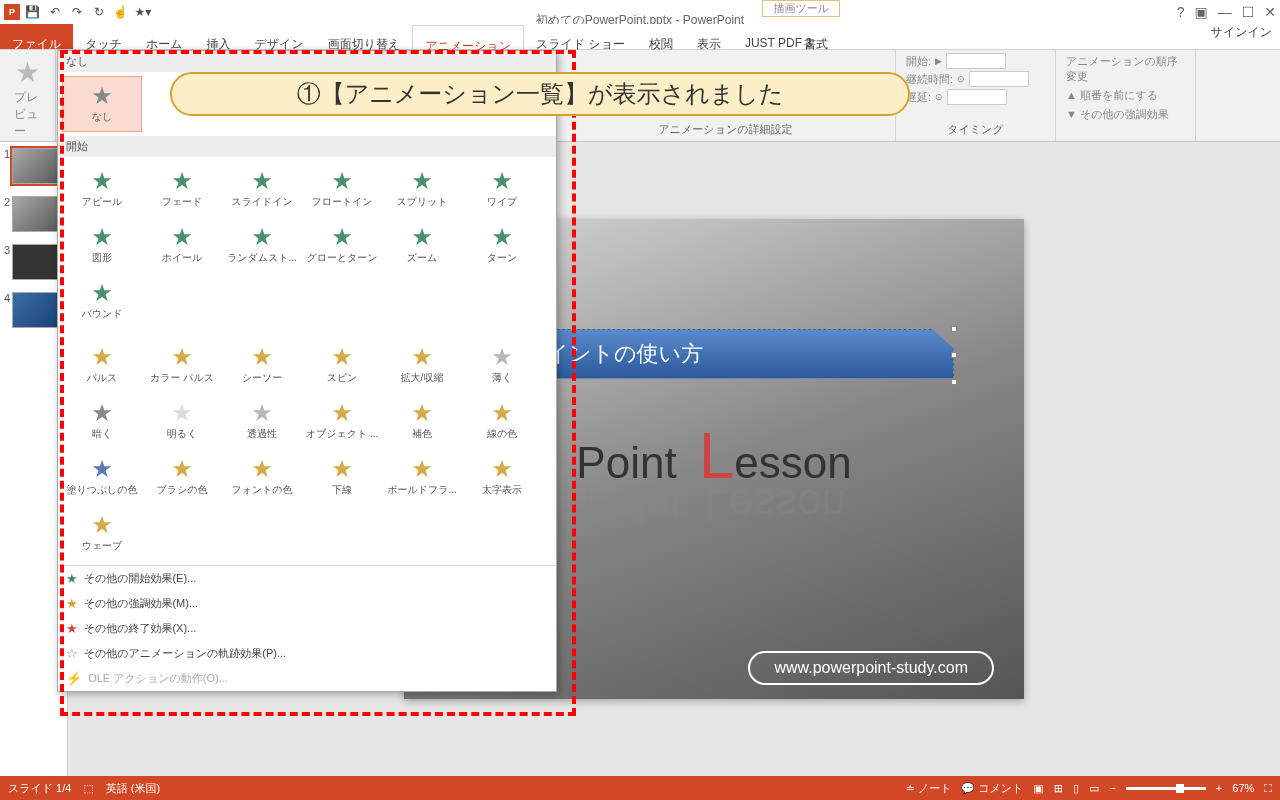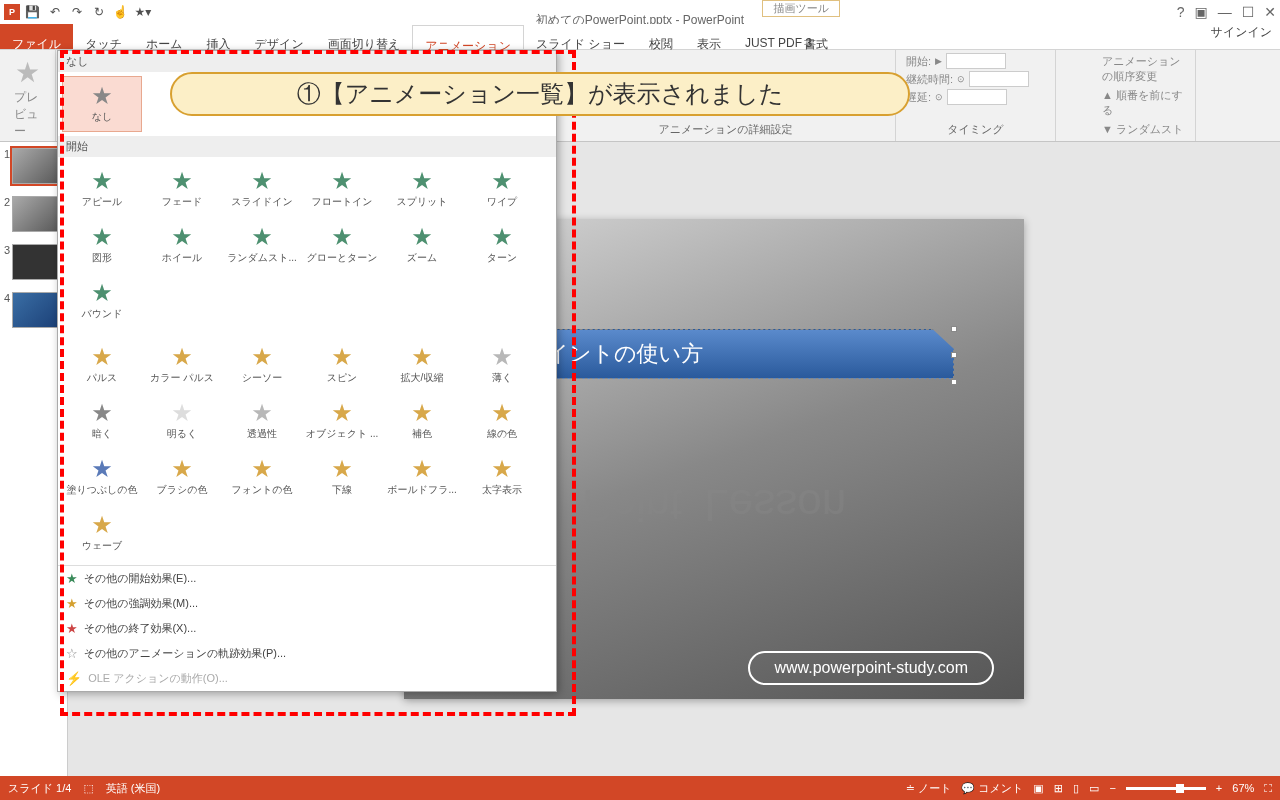--- a/index.html
+++ b/index.html
@@ -18,21 +18,21 @@
 .signin{position:absolute;right:8px;color:#444;}
 .ribbon{height:92px;background:#f1f1f1;border-bottom:1px solid #c5c5c5;display:flex;position:relative;}
 .ribbon-group{border-right:1px solid #d4d4d4;padding:2px 6px;display:flex;flex-direction:column;justify-content:space-between;}
 .ribbon-label{text-align:center;font-size:11px;color:#666;padding-bottom:2px;}
 .preview-btn{display:flex;flex-direction:column;align-items:center;padding:4px 8px;color:#888;}
 .star-big{font-size:28px;color:#bbb;}
 .anim-current{width:500px;display:flex;flex-direction:column;}
 .adv-set{width:340px;}
 .timing-row{display:flex;align-items:center;gap:4px;padding:1px 4px;font-size:11px;color:#888;}
 .timing-input{width:60px;height:16px;border:1px solid #ccc;background:#fff;}
-.order-row{font-size:11px;color:#888;padding:2px 4px;margin-left:36px;}
+.order-row{font-size:11px;color:#888;padding:2px 4px;}
 .workspace{position:absolute;top:142px;left:0;right:0;bottom:24px;display:flex;background:#e6e6e6;}
 .thumbs{width:68px;background:#fff;border-right:1px solid #ccc;display:flex;flex-direction:column;}
 .thumb{padding:6px 4px;display:flex;gap:2px;}
 .thumb-num{font-size:11px;color:#555;}
 .thumb-img{flex:1;height:36px;border:1px solid #aaa;background:linear-gradient(135deg,#aaa,#555);}
 .thumb-img.sel{outline:2px solid #d24726;}
 .thumb-img.blue{background:linear-gradient(135deg,#3a6ea5,#1a3e75);}
 .slide-area{flex:1;position:relative;display:flex;align-items:center;justify-content:center;}
 .slide{width:620px;height:480px;background:linear-gradient(160deg,#d8d8d8 0%,#888 50%,#555 100%);position:relative;margin-left:80px;box-shadow:0 2px 8px rgba(0,0,0,0.3);}
 .slide-title{position:absolute;top:110px;left:10px;right:70px;height:50px;background:linear-gradient(180deg,#5a8acc,#2a5a9c);color:#fff;font-size:22px;display:flex;align-items:center;padding-left:20px;border:1px dashed #888;clip-path:polygon(0 0,96% 0,100% 40%,100% 100%,0 100%);}
@@ -129,21 +129,21 @@
           <span style="font-size:9px;">⊙</span>
           <div class="timing-input"></div>
         </div>
     </div>
     <div class="ribbon-label">タイミング</div>
   </div>
   <div class="ribbon-group" style="width:140px;">
     <div>
       <div class="order-row">アニメーションの順序変更</div>
       <div class="order-row">▲ <span>順番を前にする</span></div>
-      <div class="order-row">▼ <span>ランダムスト</span></div>
+      <div class="order-row">▼ <span>その他の強調効果</span></div>
     </div>
   </div>
 </div>
 
 <div class="workspace">
   <div class="thumbs">
     <div class="thumb">
         <span class="thumb-num">1</span>
         <div class="thumb-img sel"></div>
       </div>
@@ -159,20 +159,23 @@
         <span class="thumb-num">4</span>
         <div class="thumb-img blue"></div>
       </div>
   </div>
   <div class="slide-area">
     <div class="slide">
       <div class="slide-title">銭パワーポイントの使い方</div>
       <div class="handle" style="top:107px;right:67px;"></div>
       <div class="handle" style="top:160px;right:67px;"></div>
       <div class="handle" style="top:133px;right:67px;"></div>
+      <div class="slide-logo">
+        <span>P</span><span>oint</span>&nbsp;&nbsp;<span class="big">L</span><span>esson</span>
+      </div>
       <div class="slide-reflect">
         <span>P</span><span>oint</span>&nbsp;&nbsp;<span>L</span><span>esson</span>
       </div>
       <div class="slide-url">www.powerpoint-study.com</div>
     </div>
   </div>
 </div>
 
 <div class="gallery">
   <div class="gal-header">なし</div>

